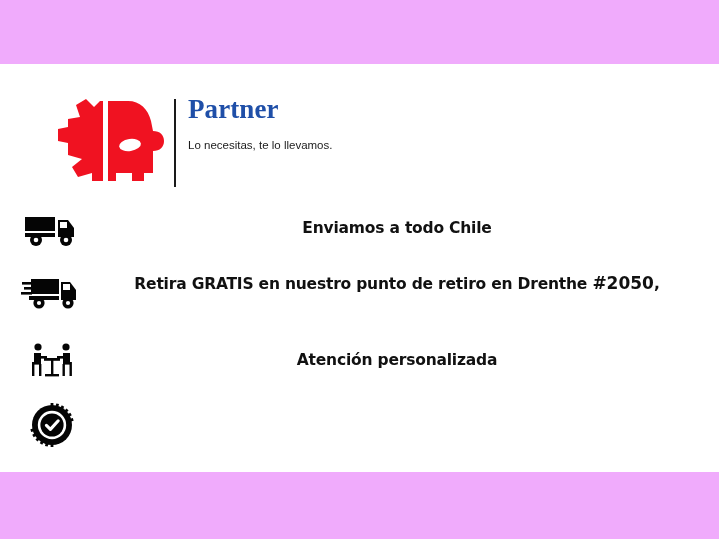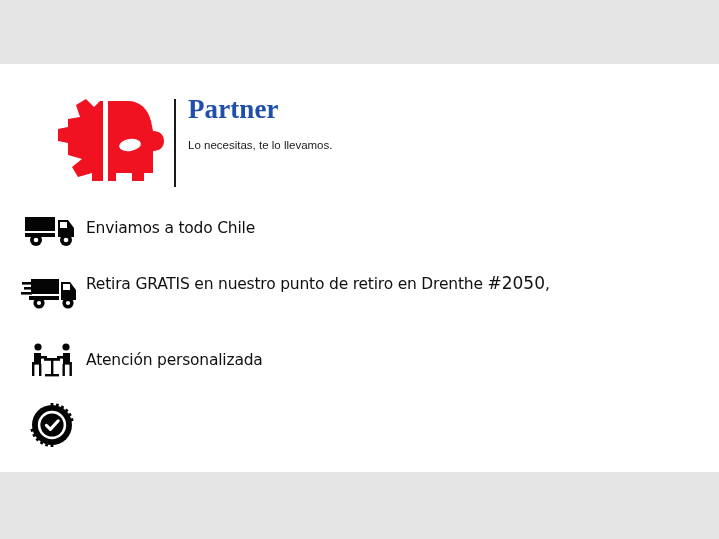--- a/index.html
+++ b/index.html
@@ -8,21 +8,21 @@
     background: #ffffff;
   }
   body {
     font-family: "Liberation Sans", sans-serif;
   }
 
   #screenshot {
     position: relative;
     width: 719px;
     height: 539px;
-    background: #e5e5e5;
+    background: #f0abfc;
     overflow: hidden;
   }
 
   
   .white-panel {
     position: absolute;
     left: 0;
     top: 64px;
     width: 719px;
     height: 408px;
@@ -109,25 +109,26 @@
   }
 
   .feature-icon svg {
     display: block;
   }
 
   .feature-text {
     flex: 1 1 auto;
     padding-top: 8px;
     font-family: "DejaVu Sans", "Liberation Sans", sans-serif;
-    font-weight: 400;
+    font-weight: 700;
     font-size: 15.5px;
     line-height: 22px;
     color: #111111;
     letter-spacing: -0.2px;
+    text-align: center;
   }
 
   .feature-text .small-num {
     font-size: 17px;
     letter-spacing: 0;
   }
 
   
   .row-ship   .feature-text { padding-top: 9px; }
   .row-pickup .feature-text { padding-top: 2px; }

